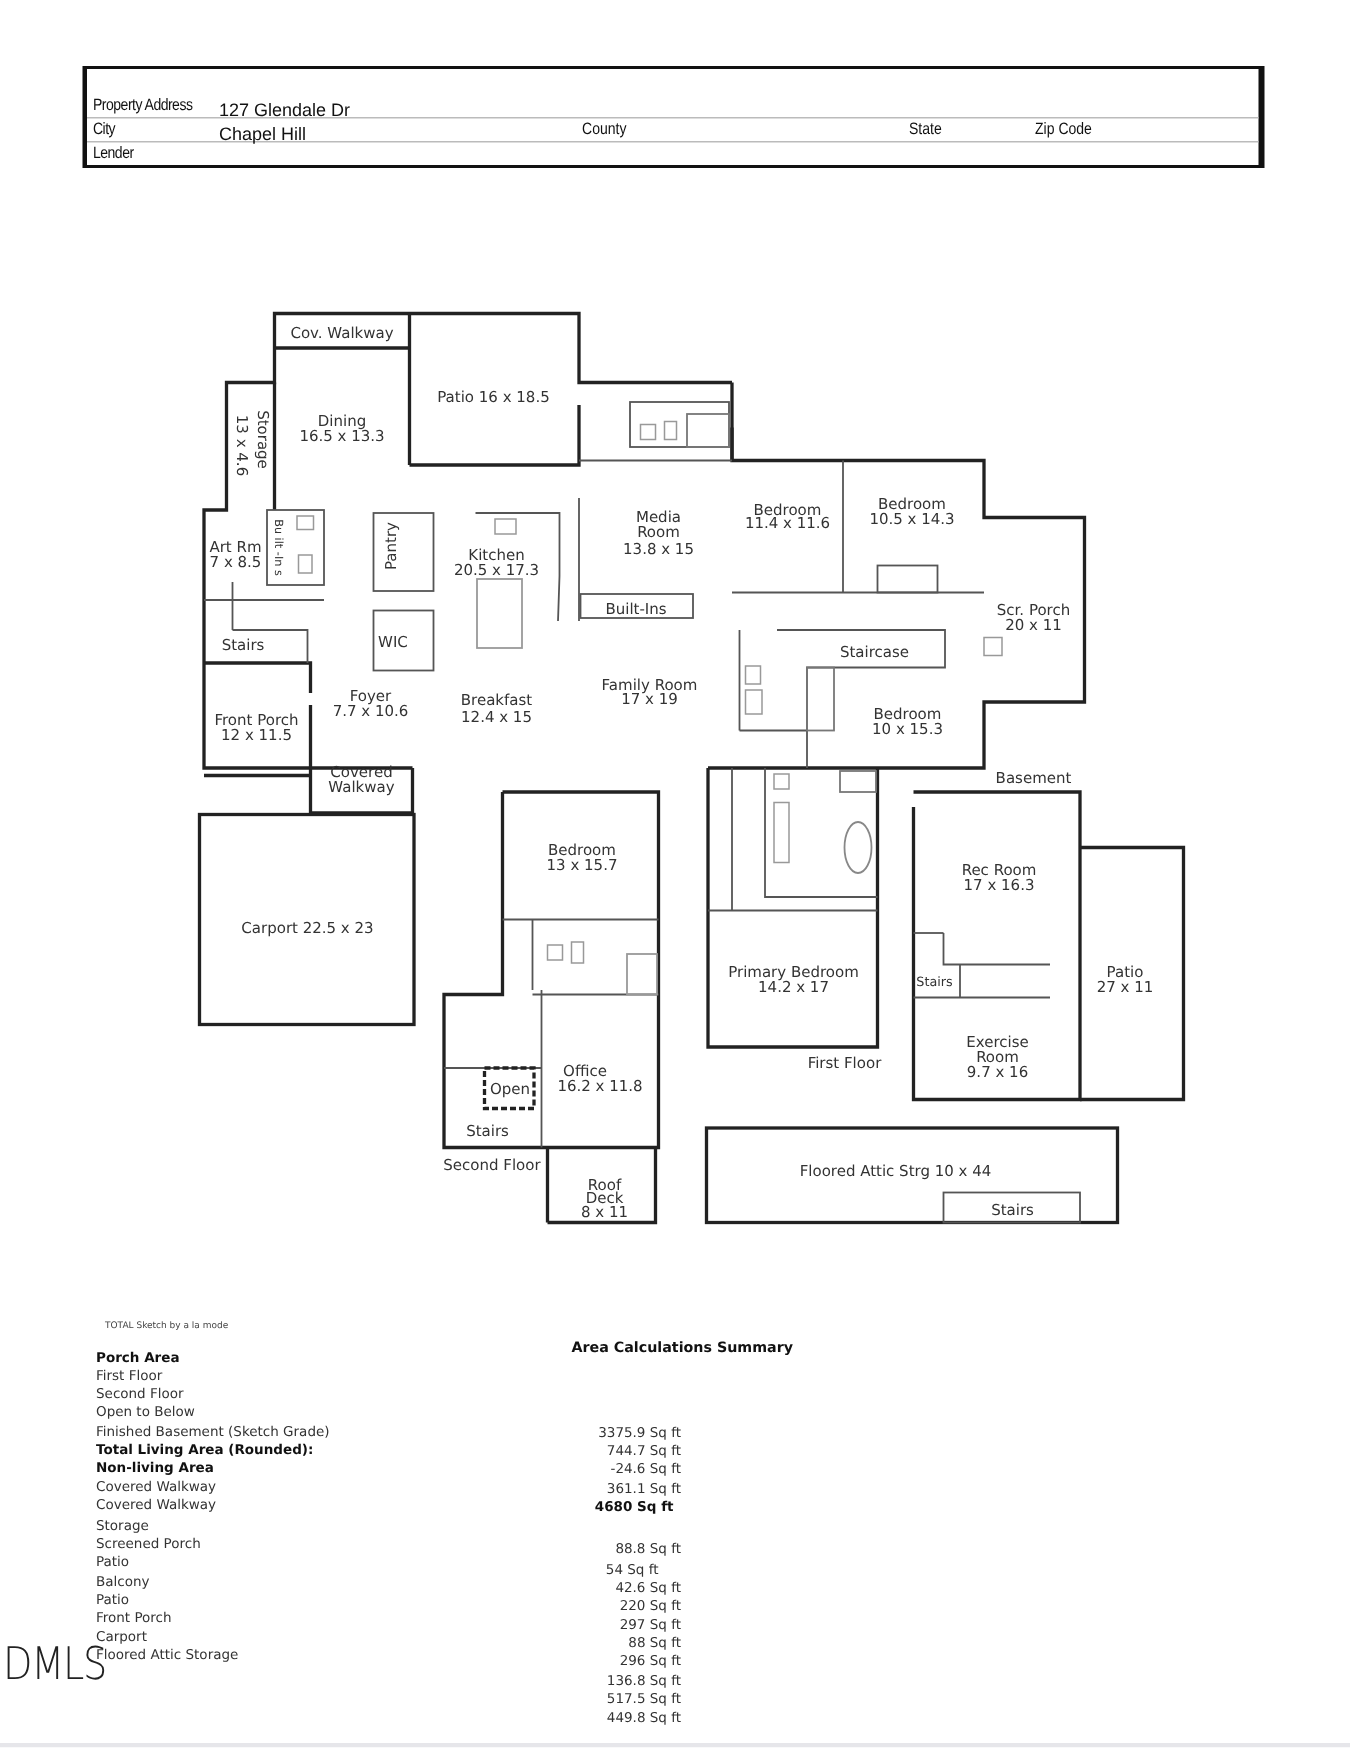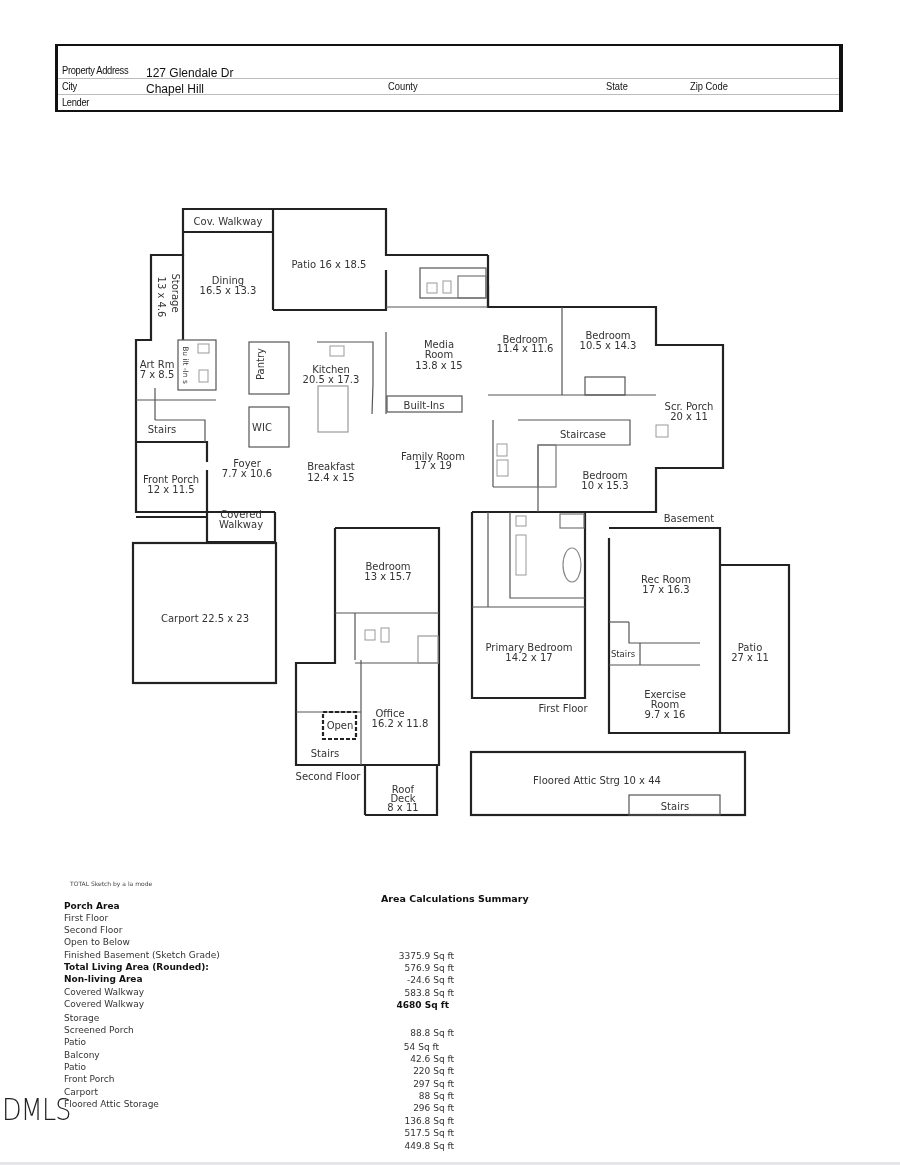--- a/index.html
+++ b/index.html
@@ -200,29 +200,29 @@
 
 <div class="summary sum-row" style="top:901px;">
   <span class="sum-label bold">Porch Area</span>
 </div>
 <div class="summary sum-row" style="top:913px;">
   <span class="sum-label">First Floor</span>
   <span class="sum-value" style="right:10px;">3375.9 Sq ft</span>
 </div>
 <div class="summary sum-row" style="top:925px;">
   <span class="sum-label">Second Floor</span>
-  <span class="sum-value" style="right:10px;">576.9 Sq ft</span>
+  <span class="sum-value" style="right:10px;">744.7 Sq ft</span>
 </div>
 <div class="summary sum-row" style="top:937px;">
   <span class="sum-label">Open to Below</span>
   <span class="sum-value" style="right:10px;">-24.6 Sq ft</span>
 </div>
 <div class="summary sum-row" style="top:950px;">
   <span class="sum-label">Finished Basement (Sketch Grade)</span>
-  <span class="sum-value" style="right:10px;">583.8 Sq ft</span>
+  <span class="sum-value" style="right:10px;">361.1 Sq ft</span>
 </div>
 <div class="summary sum-row" style="top:962px;">
   <span class="sum-label bold">Total Living Area (Rounded):</span>
   <span class="sum-value bold" style="right:15px;">4680 Sq ft</span>
 </div>
 <div class="summary sum-row" style="top:974px;">
   <span class="sum-label bold">Non-living Area</span>
 </div>
 <div class="summary sum-row" style="top:987px;">
   <span class="sum-label">Covered Walkway</span>

